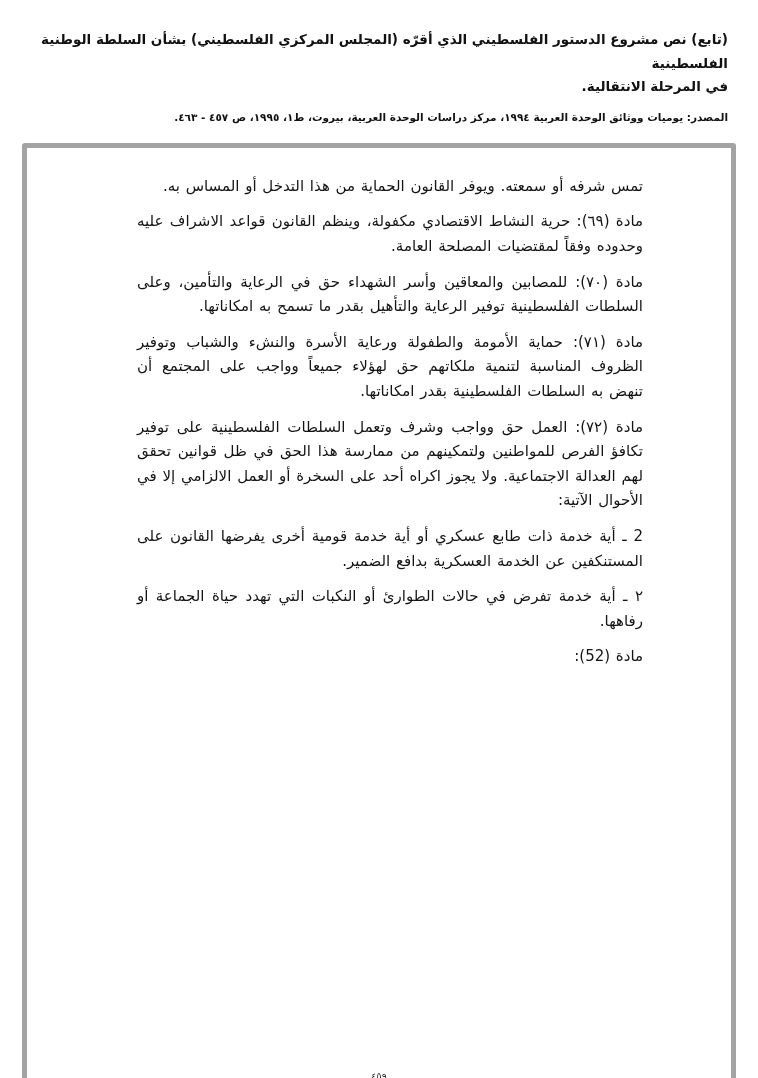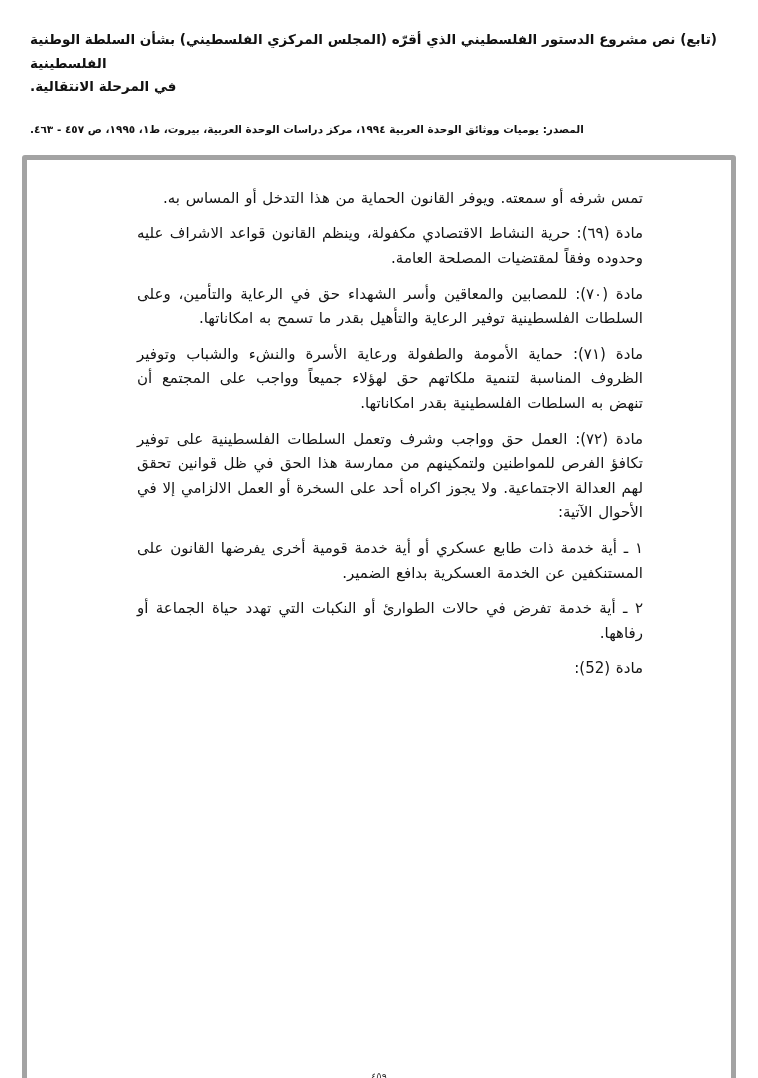--- a/index.html
+++ b/index.html
@@ -11,33 +11,33 @@
     position: relative;
     width: 758px;
     height: 1078px;
     background: #ffffff;
     overflow: hidden;
     font-family: "DejaVu Sans", "Liberation Serif", sans-serif;
     color: #1a1a1a;
   }
   .header {
     direction: rtl;
-    text-align: left;
+    text-align: right;
     padding: 28px 30px 0 30px;
   }
   .header .title {
     font-weight: bold;
     font-size: 13.5px;
     line-height: 1.75;
     color: #111111;
   }
   .header .source {
     font-weight: bold;
     font-size: 10.5px;
-    margin-top: 24px;
+    margin-top: 12px;
     color: #111111;
   }
   .frame {
     box-sizing: border-box;
     margin: 20px 22px 0 22px;
     height: 1014px;
     border: 5px solid #a3a3a3;
     border-radius: 3px;
     background: #ffffff;
     padding: 26px 88px 14px 110px;
@@ -75,20 +75,20 @@
     </div>
     <div class="source">المصدر: يوميات ووثائق الوحدة العربية ١٩٩٤، مركز دراسات الوحدة العربية، بيروت، ط١، ١٩٩٥، ص ٤٥٧ - ٤٦٣.</div>
   </div>
 
   <div class="frame">
     <p>تمس شرفه أو سمعته. ويوفر القانون الحماية من هذا التدخل أو المساس به.</p>
     <p>مادة (٦٩): حرية النشاط الاقتصادي مكفولة، وينظم القانون قواعد الاشراف عليه وحدوده وفقاً لمقتضيات المصلحة العامة.</p>
     <p>مادة (٧٠): للمصابين والمعاقين وأسر الشهداء حق في الرعاية والتأمين، وعلى السلطات الفلسطينية توفير الرعاية والتأهيل بقدر ما تسمح به امكاناتها.</p>
     <p>مادة (٧١): حماية الأمومة والطفولة ورعاية الأسرة والنشء والشباب وتوفير الظروف المناسبة لتنمية ملكاتهم حق لهؤلاء جميعاً وواجب على المجتمع أن تنهض به السلطات الفلسطينية بقدر امكاناتها.</p>
     <p>مادة (٧٢): العمل حق وواجب وشرف وتعمل السلطات الفلسطينية على توفير تكافؤ الفرص للمواطنين ولتمكينهم من ممارسة هذا الحق في ظل قوانين تحقق لهم العدالة الاجتماعية. ولا يجوز اكراه أحد على السخرة أو العمل الالزامي إلا في الأحوال الآتية:</p>
-    <p>١ ـ أية خدمة ذات طابع عسكري أو أية خدمة قومية أخرى يفرضها القانون على المستنكفين عن الخدمة العسكرية بدافع الضمير.</p>
+    <p>2 ـ أية خدمة ذات طابع عسكري أو أية خدمة قومية أخرى يفرضها القانون على المستنكفين عن الخدمة العسكرية بدافع الضمير.</p>
     <p>٢ ـ أية خدمة تفرض في حالات الطوارئ أو النكبات التي تهدد حياة الجماعة أو رفاهها.</p>
     <p>مادة (52):</p>
   </div>
 
   <div class="page-mark">٤٥٩</div>
 
 </div>
 
 </body></html>

